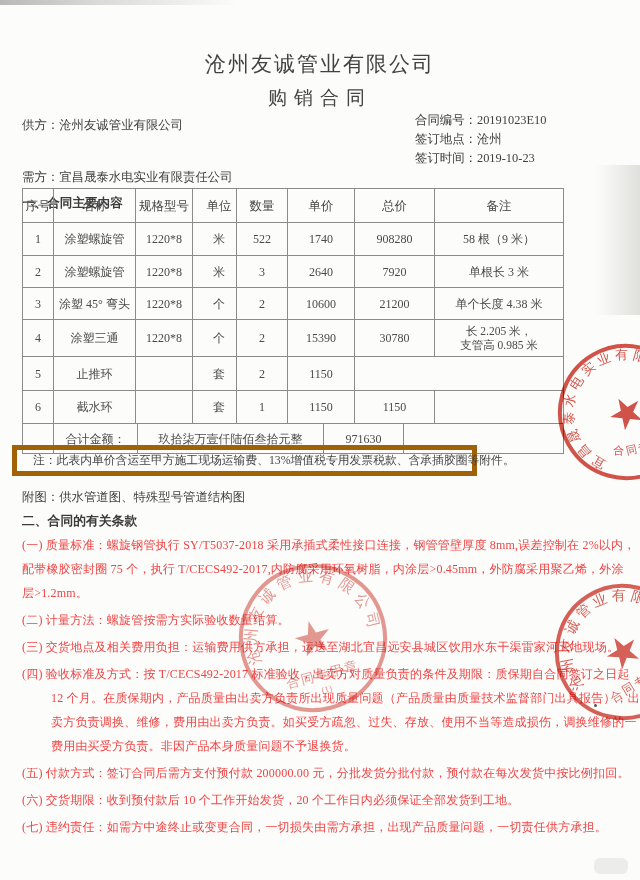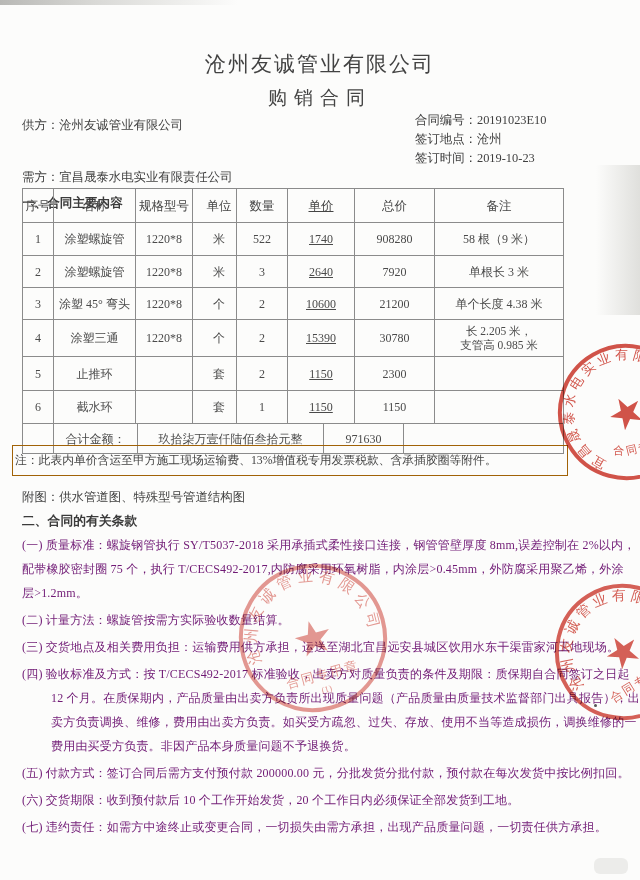--- a/index.html
+++ b/index.html
@@ -38,33 +38,33 @@
   .tbl{position:absolute;left:22px;top:188px;width:542px;
     border:1px solid #8b8b8b;box-sizing:border-box;background:rgba(255,255,255,.0);
     font-size:12px;color:#4a4a4a;}
   .trow{display:flex;border-bottom:1px solid #8b8b8b;align-items:stretch;}
   .trow:last-child{border-bottom:none;}
   .cell{border-right:1px solid #8b8b8b;box-sizing:border-box;
     display:flex;flex-direction:column;align-items:center;justify-content:center;
     text-align:center;line-height:14px;white-space:nowrap;}
   .cell:last-child{border-right:none;flex:1;}
   .c0{width:31px;}.c1{width:82px;}.c2{width:57px;}.c3{width:35px;margin-left:9px;}
-  .c4{width:51px;}.c5{width:67px;text-decoration:underline;}.c6{width:80px;}
+  .c4{width:51px;}.c5{width:67px;}.c6{width:80px;}
   .t0{width:31px;}.t1{width:84px;}.t2{width:186px;}.t3{width:80px;}
   .head .cell{font-size:12.5px;color:#454545;}
   .remark2{font-size:11.5px;}
   .remark1{font-size:11.5px;}
 
-  .note-box{position:absolute;left:12px;top:445px;width:556px;height:31px;
-    border:1px solid #a16207;box-sizing:border-box;display:flex;align-items:center;
-    padding-left:2px;font-size:11.8px;white-space:nowrap;color:#434343;}
+  .note-box{position:absolute;left:12px;top:445px;width:465px;height:31px;
+    border:5px solid #a16207;box-sizing:border-box;display:flex;align-items:center;
+    padding-left:16px;font-size:11.8px;white-space:nowrap;color:#434343;}
 
   
   .clauses{position:absolute;left:22px;top:533px;width:600px;font-size:12px;
-    letter-spacing:.2px;color:#701a75;}
+    letter-spacing:.2px;color:#ef4444;}
   .clause{margin-bottom:3px;}
   .cl-line{height:24px;line-height:24px;white-space:nowrap;}
   .cl-line.ind{margin-left:29px;}
 
   
   .stamp{position:absolute;mix-blend-mode:multiply;pointer-events:none;}
   .stamp svg text{font-family:"Liberation Serif","DejaVu Serif",serif;}
   .stamp-buyer{left:551px;top:337px;opacity:.92;}
   .stamp-supplier-mid{left:228px;top:553px;opacity:.55;}
   .stamp-supplier-edge{left:543px;top:572px;opacity:.85;}
@@ -150,21 +150,20 @@
       </div>
     </div>
 
     <div class="trow" style="height:33px">
       <div class="cell c0">5</div>
       <div class="cell c1">止推环</div>
       <div class="cell c2"></div>
       <div class="cell c3">套</div>
       <div class="cell c4">2</div>
       <div class="cell c5">1150</div>
-      <div class="cell c6">2300</div>
       <div class="cell"></div>
     </div>
 
     <div class="trow" style="height:32px">
       <div class="cell c0">6</div>
       <div class="cell c1">截水环</div>
       <div class="cell c2"></div>
       <div class="cell c3">套</div>
       <div class="cell c4">1</div>
       <div class="cell c5">1150</div>

